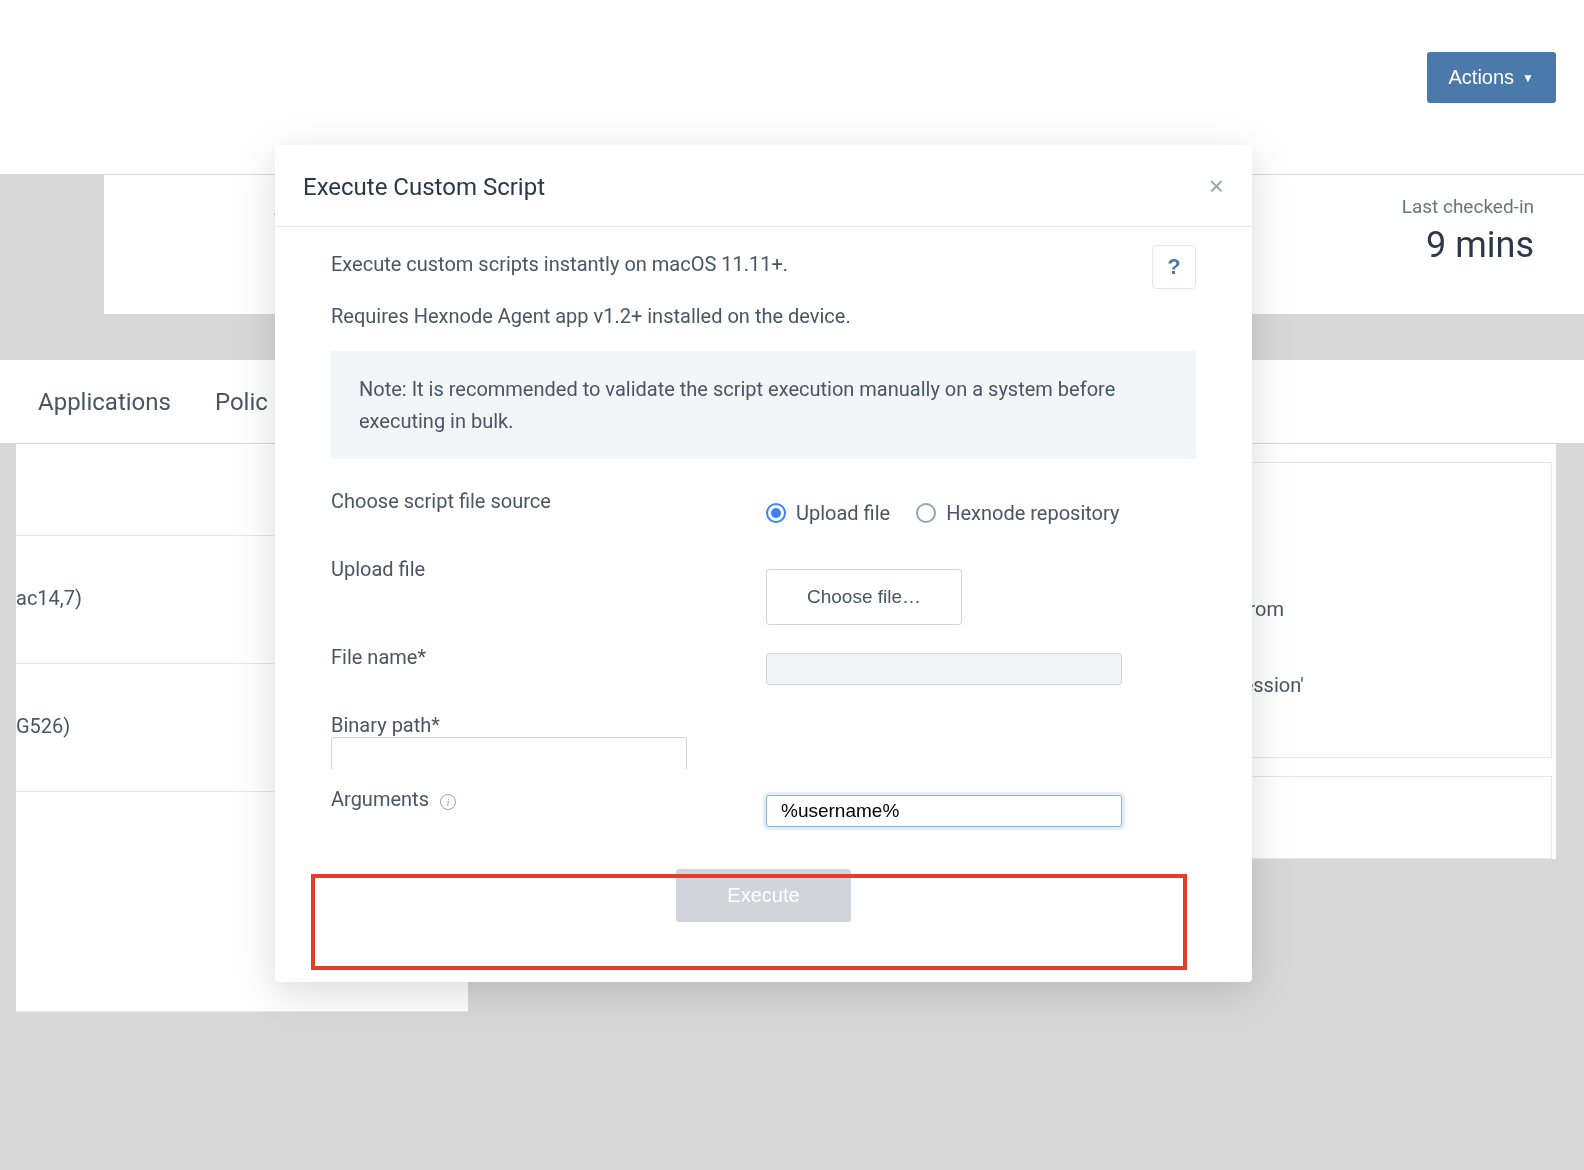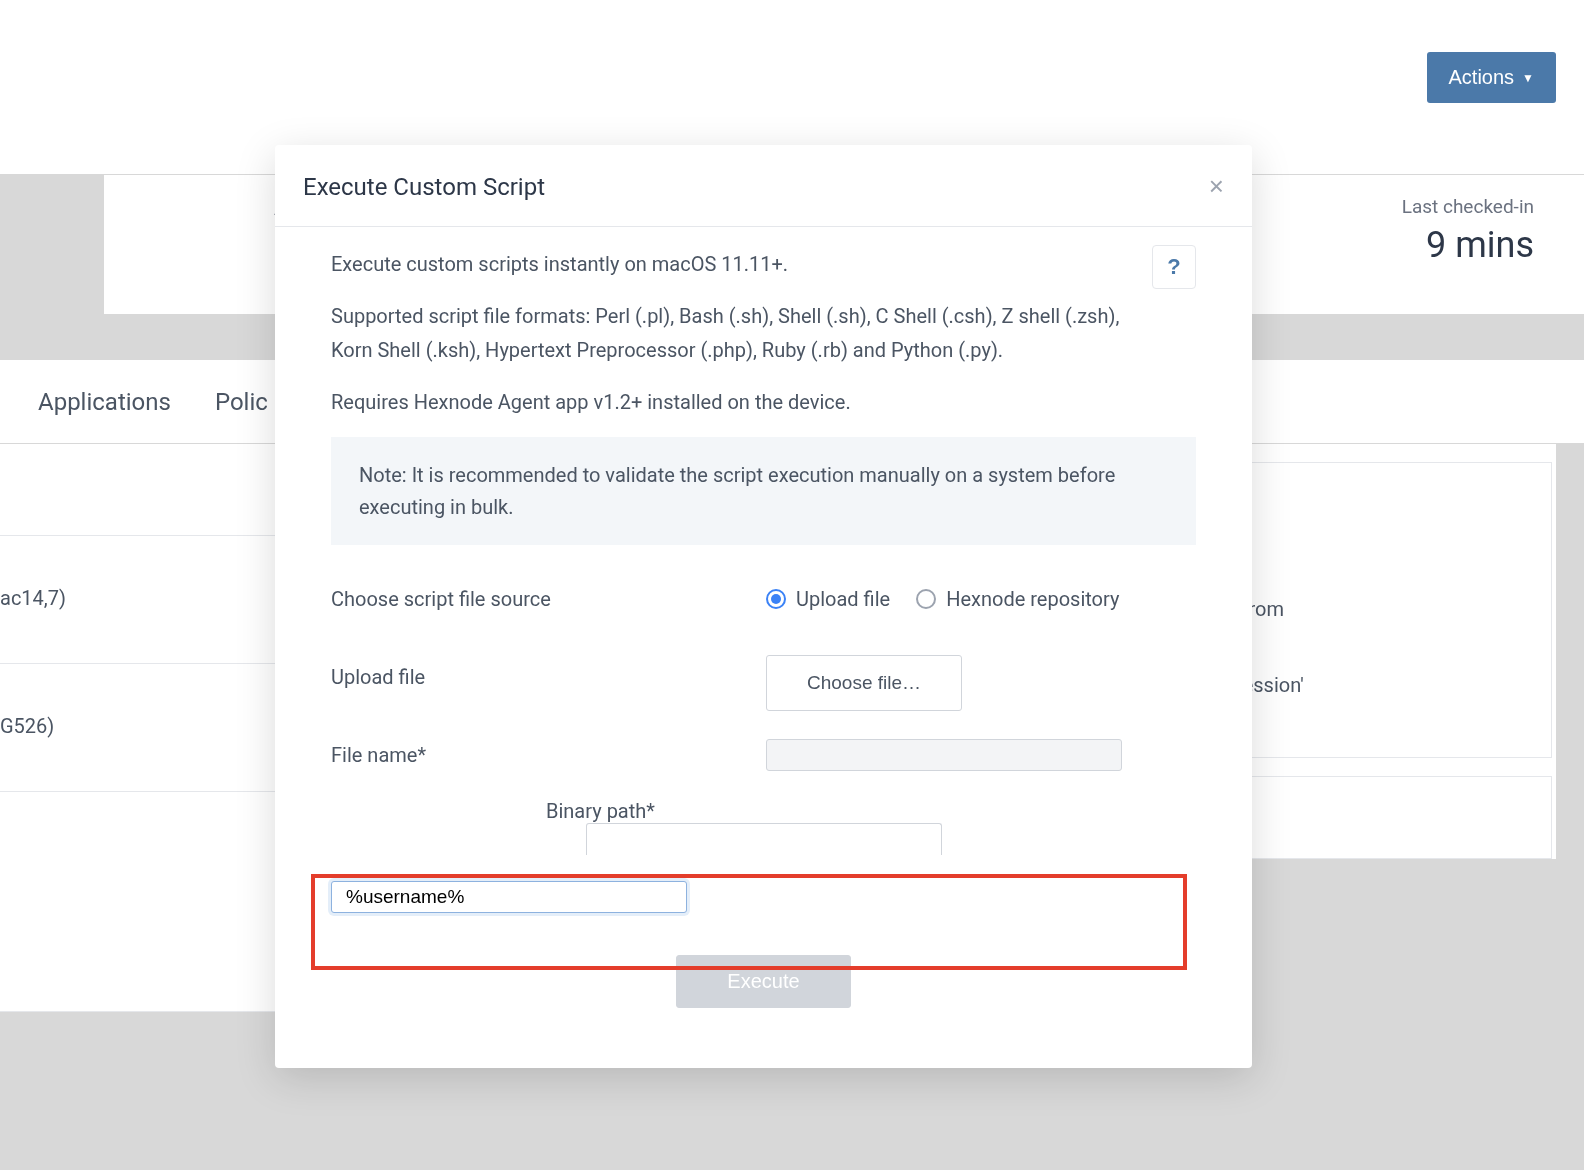--- a/index.html
+++ b/index.html
@@ -82,21 +82,21 @@
     }
     .tab {
       font-size: 24px;
       color: #4b5563;
       cursor: pointer;
       padding: 24px 4px;
     }
     .left-col {
       position: absolute;
       top: 444px;
-      left: 0;
+      left: 16px;
       width: 452px;
       background: #fff;
     }
     .left-cell {
       height: 128px;
       border-bottom: 1px solid #e5e7eb;
       padding: 50px 30px 0 0;
       font-size: 20px;
       color: #4b5563;
       text-align: left;
@@ -184,21 +184,20 @@
     .note-box {
       background: #f3f6f9;
       padding: 22px 28px;
       font-size: 20px;
       color: #4b5563;
       line-height: 1.6;
       margin-bottom: 30px;
     }
     .form-row {
       display: flex;
-      align-items: center;
       margin-bottom: 20px;
       min-height: 48px;
     }
     .form-label {
       width: 435px;
       font-size: 20px;
       color: #4b5563;
     }
     .form-controls {
       flex: 1;
@@ -349,21 +348,20 @@
 </div>
 
 <div class="modal">
   <div class="modal-header">
     <div class="modal-title">Execute Custom Script</div>
     <button class="modal-close">×</button>
   </div>
   <div class="modal-body">
     <button class="help-btn">?</button>
     <div class="desc-text">Execute custom scripts instantly on macOS 11.11+.</div>
-    <div class="desc-text">Supported script file formats: Perl (.pl), Bash (.sh), Shell (.sh), C Shell (.csh), Z shell (.zsh), Korn Shell (.ksh), Hypertext Preprocessor (.php), Ruby (.rb) and Python (.py).</div>
     <div class="desc-text">Requires Hexnode Agent app v1.2+ installed on the device.</div>
     <div class="note-box">Note: It is recommended to validate the script execution manually on a system before executing in bulk.</div>
 
     <div class="form-row">
       <div class="form-label">Choose script file source</div>
       <div class="form-controls">
         <label class="radio-group">
           <span class="radio-circle checked"></span>
           <span>Upload file</span>
         </label>
@@ -389,20 +387,24 @@
     </div>
 
     <div class="form-row" style="margin-bottom:18px;flex-direction:column;">
       <div class="form-label">Binary path*</div>
       <div class="form-controls">
         <input type="text" class="text-input" style="border-bottom: none; border-radius: 3px 3px 0px 0px;">
       </div>
     </div>
 
     <div class="form-row" style="margin-bottom:30px;">
+      <div class="form-label">
+        <span>Arguments</span>
+        <span class="info-icon">i</span>
+      </div>
       <div class="form-controls">
         <input type="text" class="text-input focused" value="%username%" style="">
       </div>
     </div>
 
     <div class="highlight-box" style="top:647px; left:36px; width:876px; height:96px;"></div>
 
     <div class="modal-footer">
       <button class="btn btn-primary">Execute</button>
     </div>

